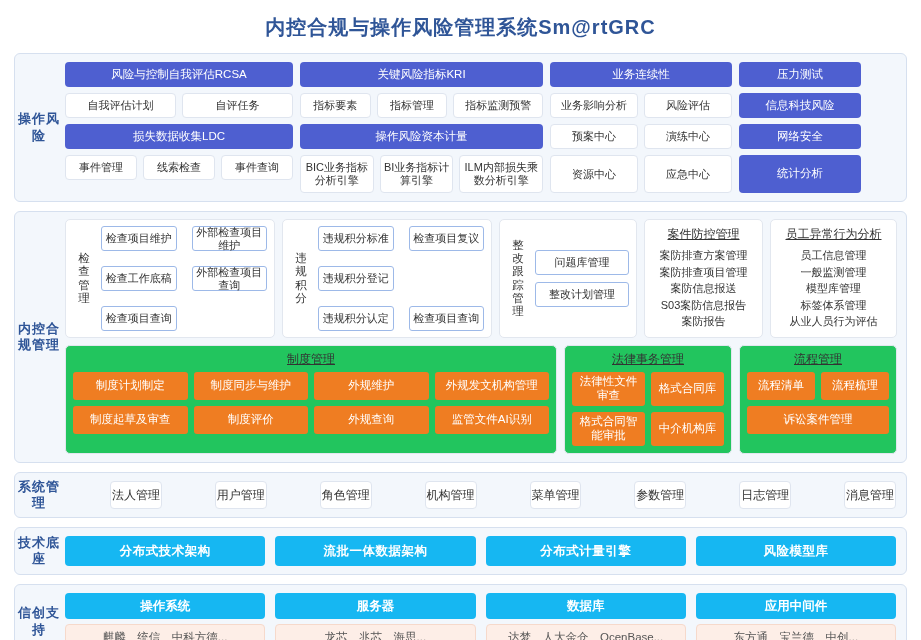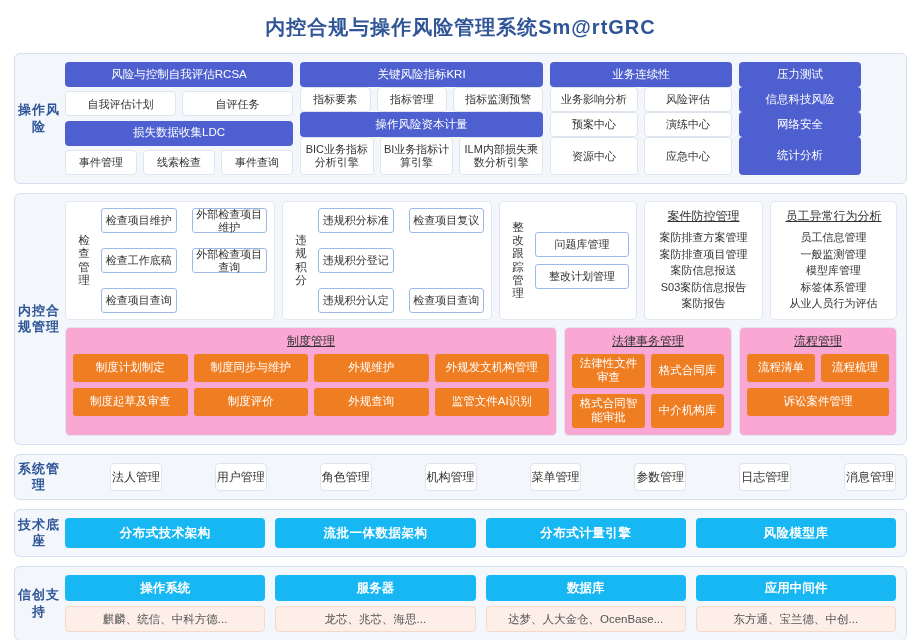--- a/index.html
+++ b/index.html
@@ -57,21 +57,21 @@
     font-size:11px;
     display:flex;align-items:center;justify-content:center;
     text-align:center;
     line-height:1.15;
     padding:2px 3px;
     box-sizing:border-box;
   }
 
   
   .op-grid{display:flex;gap:7px;}
-  .op-col{display:flex;flex-direction:column;gap:0;justify-content:space-between;}
+  .op-col{display:flex;flex-direction:column;gap:6px;}
   .row{display:flex;gap:6px;}
 
   .c1{flex:0 0 228px;}
   .c2{flex:0 0 243px;}
   .c3{flex:0 0 182px;}
   .c4{flex:0 0 122px;}
 
   .h28{height:25px;}
   .h38{height:38px;}
 
@@ -127,21 +127,21 @@
     font-size:11.5px;
     display:flex;align-items:center;justify-content:center;
     text-align:center;
     line-height:1.2;
     padding:2px 4px;
     box-sizing:border-box;
     height:28px;
   }
   .ic-bottom{display:flex;gap:7px;}
   .obox{
-    border:1px solid #e2e7ef;background:#f9a8d4;border-radius:5px;padding:5px 7px 7px;
+    border:1px solid #e2e7ef;background:#22c55e;border-radius:5px;padding:5px 7px 7px;
     box-sizing:border-box;
   }
 
   
   .sys-row{display:flex;gap:8px;}
   .sys-item{
     flex:1 1 0;
     background:#fff;border:1px solid #dfe5ef;border-radius:4px;
     height:26px;font-size:12px;color:#333;
     display:flex;align-items:center;justify-content:center;margin-left:45px;

